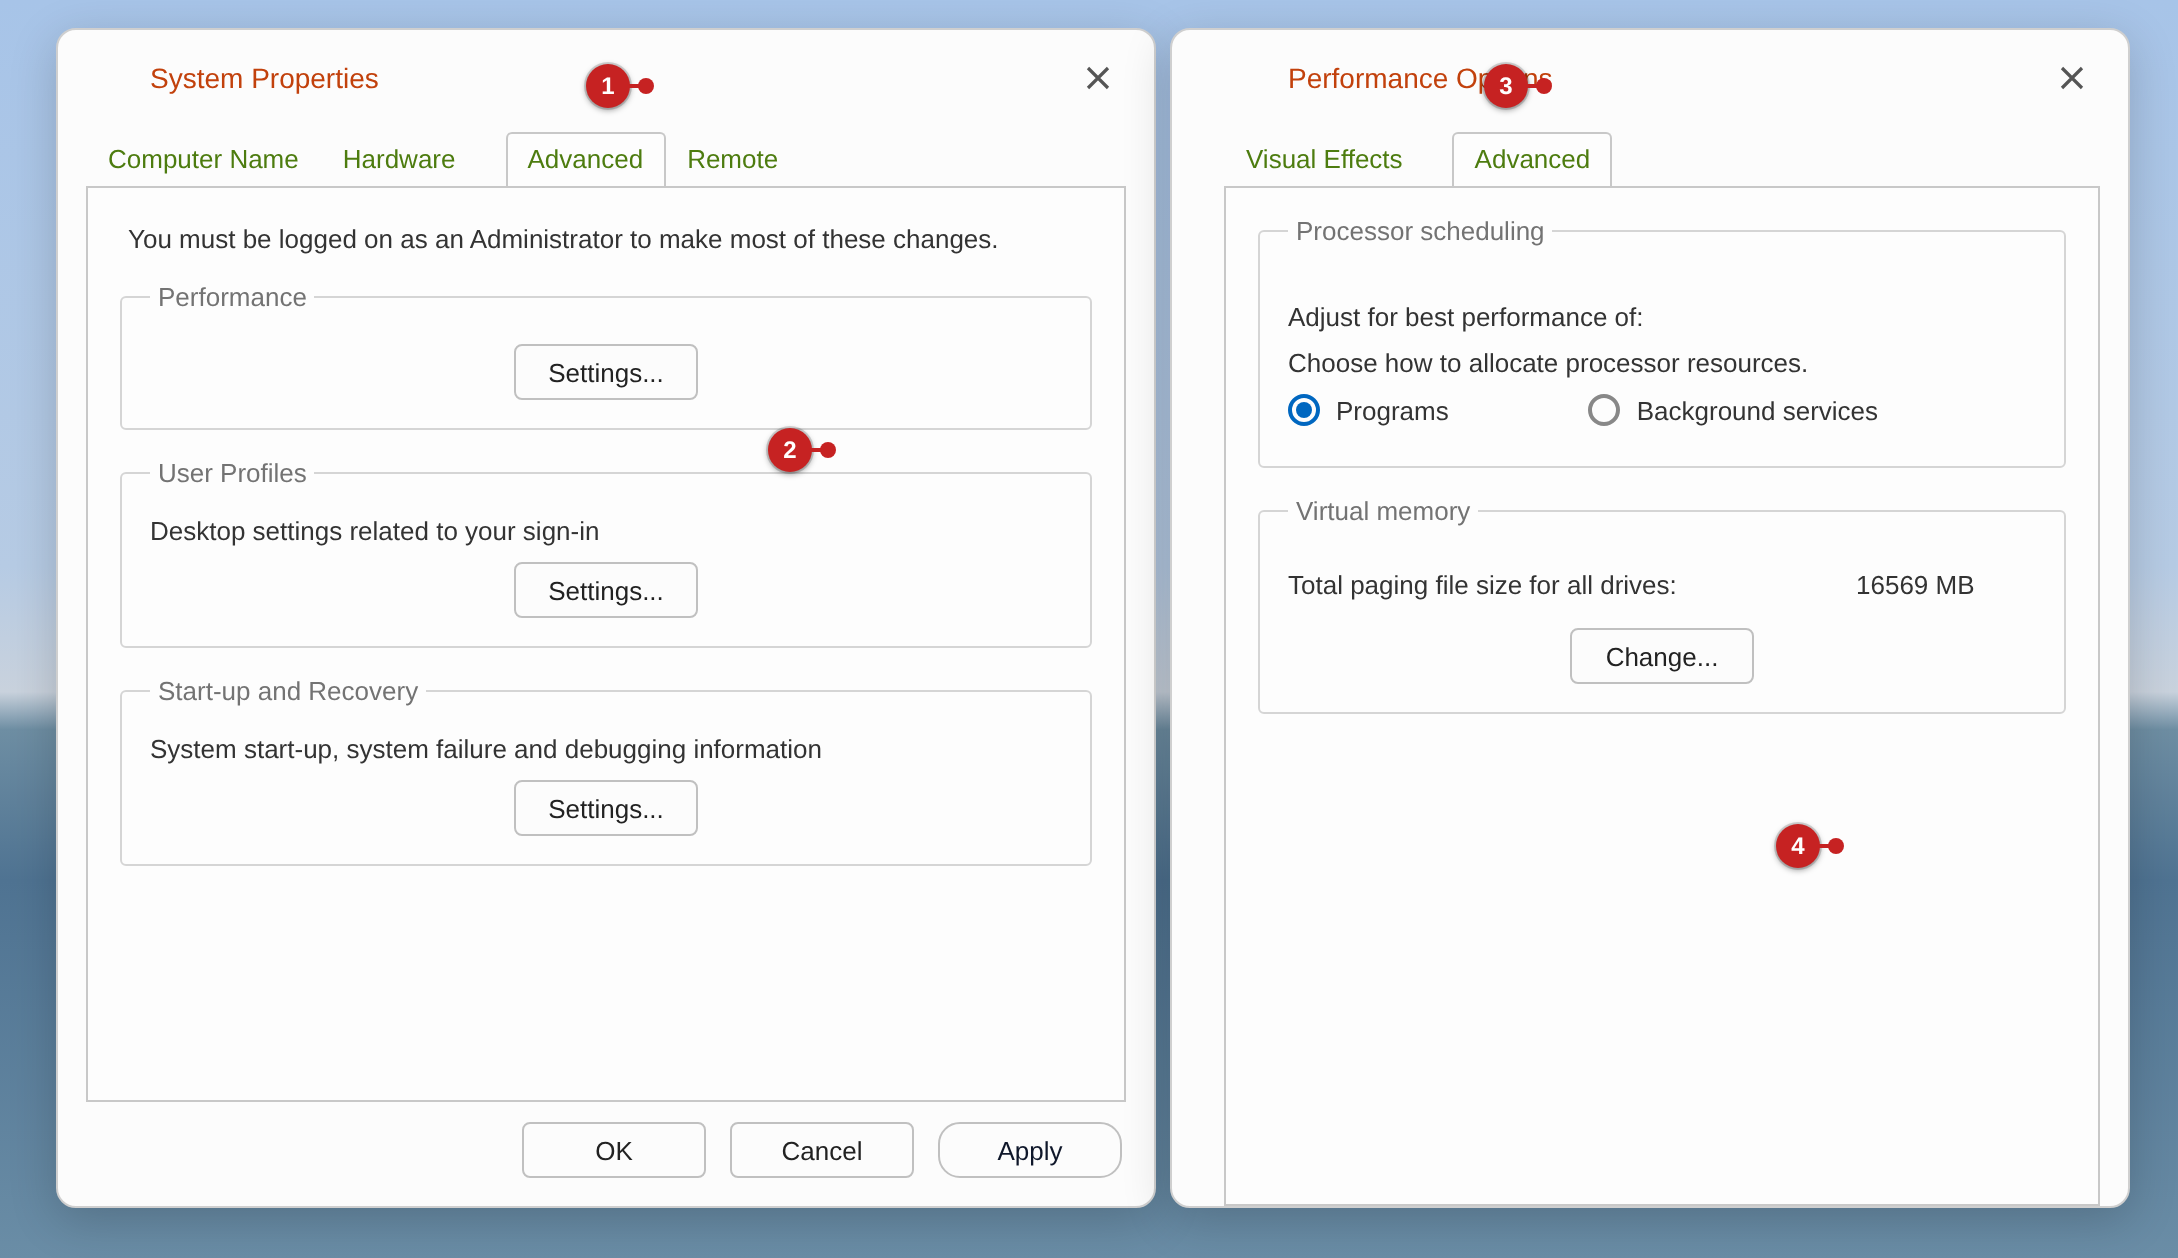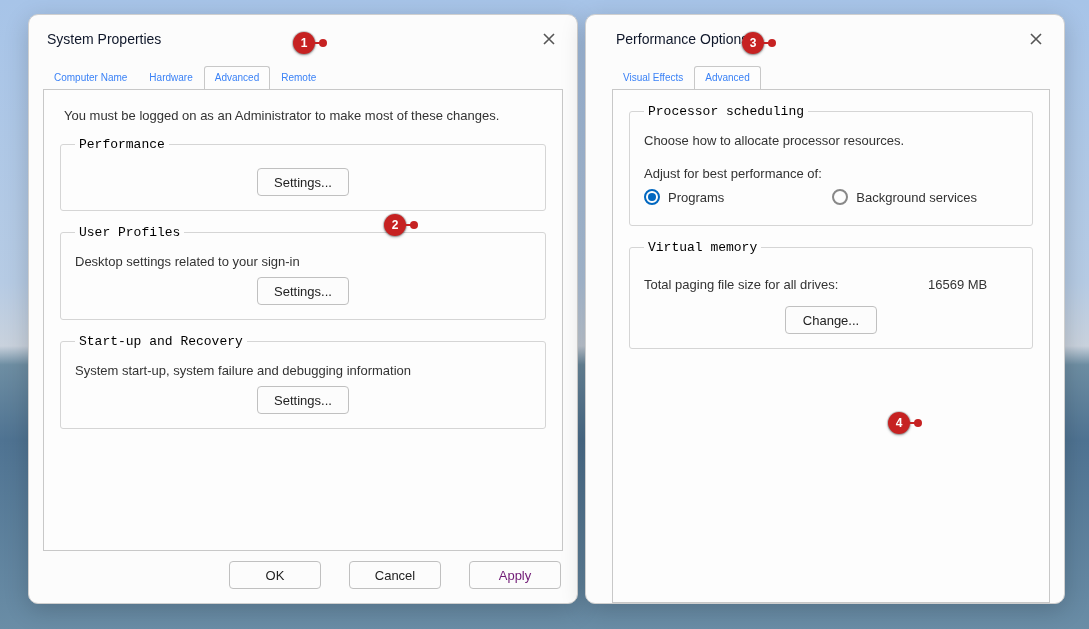--- a/index.html
+++ b/index.html
@@ -27,48 +27,49 @@
     box-shadow: 0 6px 24px rgba(0,0,0,0.18);
     display: flex;
     flex-direction: column;
   }
   .dlg-sysprops { left: 28px; top: 14px; width: 550px; height: 590px; }
   .dlg-perfopts { left: 585px; top: 14px; width: 480px; height: 590px; padding-left: 12px; }
 
   .titlebar {
     display: flex; align-items: center; justify-content: space-between;
     padding: 10px 14px 6px 18px;
-    font-size: 14px; color: #0f172a;
+    font-size: 14px; color: #c2410c; margin-left: 28px;
   }
   .close-btn {
     width: 28px; height: 28px; display:flex; align-items:center; justify-content:center;
     border-radius: 4px; cursor: pointer;
   }
   .close-btn svg { width: 12px; height: 12px; stroke: #555; stroke-width: 1.6; }
 
   .tabstrip {
     display: flex; align-items: flex-end;
     padding: 0 14px; margin-top: 6px;
     border-bottom: 1px solid transparent;
   }
   .tab {
     padding: 5px 10px 6px 10px;
-    font-size: 10px; color: #3b82f6;
+    font-size: 13px; color: #4d7c0f;
     border: 1px solid transparent;
     border-bottom: none;
     cursor: pointer;
     position: relative;
     top: 1px;
     background: transparent;
   }
   .tab.active {
     border-color: #c8c8c8;
     border-top-left-radius: 3px; border-top-right-radius: 3px;
     background: #fdfdfd;
     z-index: 2;
+    margin-left: 14px;
   }
   .tabpage {
     margin: 0 14px 0 14px;
     border: 1px solid #c8c8c8;
     border-top-left-radius: 0;
     flex: 1;
     padding: 14px 16px 12px 16px;
     background: #fdfdfd;
     display: flex; flex-direction: column;
     position: relative;
@@ -76,42 +77,42 @@
   .intro { margin: 4px 0 14px 4px; }
 
   fieldset.groupbox {
     border: 1px solid #d5d5d5;
     border-radius: 3px;
     padding: 10px 14px 14px 14px;
     margin: 0 0 14px 0;
     background: #fdfdfd;
   }
   fieldset.groupbox > legend {
-    padding: 0 4px; font-size: 13px; color: #000000; font-family: Liberation Mono, monospace;
+    padding: 0 4px; font-size: 13px; color: #737373;
   }
   .desc { margin: 4px 0 8px 0; color: #333; }
 
   .btnrow-right { display:flex; justify-content:center; gap:8px; margin-top:6px; }
   button.win {
     min-width: 92px; height: 28px;
     padding: 0 14px;
     border: 1px solid #c0c0c0; border-radius: 4px;
     background: #fcfcfc;
     font-family: inherit; font-size: 13px; color: #222;
     cursor: pointer;
   }
-  button.win:disabled { color: #701a75; }
+  button.win:disabled { color: #0f172a; border-radius: 11px; }
 
   .bottom-bar {
-    display:flex; justify-content:flex-end; gap:28px;
+    display:flex; justify-content:flex-end; gap:12px;
     padding: 10px 16px 14px 16px;
   }
 
   
-  .radio-row { display:flex; gap:108px; align-items:center; margin-top:8px; }
+  .radio-row { display:flex; gap:70px; align-items:center; margin-top:8px; }
   .radio { display:flex; align-items:center; gap:8px; cursor:pointer; }
   .radio .dot {
     width:16px; height:16px; border-radius:50%;
     border:2px solid #888; display:flex; align-items:center; justify-content:center;
   }
   .radio.checked .dot { border-color:#0067c0; }
   .radio.checked .dot::after{
     content:""; width:8px; height:8px; border-radius:50%; background:#0067c0;
   }
 
@@ -207,22 +208,22 @@
 
     <div class="tabstrip">
       <div class="tab">Visual Effects</div>
       <div class="tab active">Advanced</div>
     </div>
 
     <div class="tabpage">
 
       <fieldset class="groupbox" style="padding-bottom:20px">
         <legend>Processor scheduling</legend>
+        <div class="desc" style="margin-top:18px">Adjust for best performance of:</div>
         <div class="desc">Choose how to allocate processor resources.</div>
-        <div class="desc" style="margin-top:18px">Adjust for best performance of:</div>
         <div class="radio-row">
           <div class="radio checked">
             <span class="dot"></span>
             <span>Programs</span>
           </div>
           <div class="radio">
             <span class="dot"></span>
             <span>Background services</span>
           </div>
         </div>

